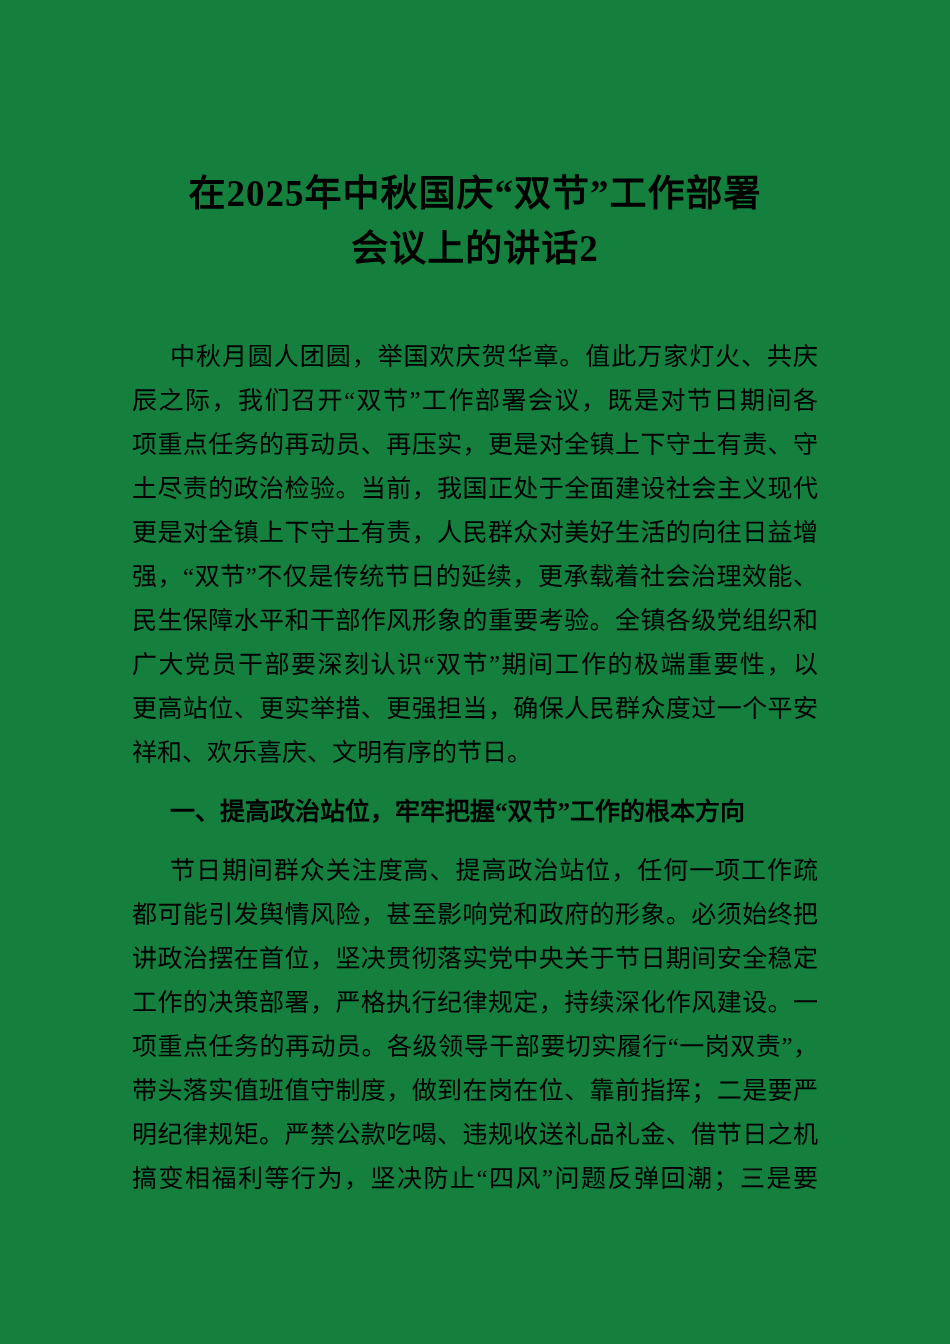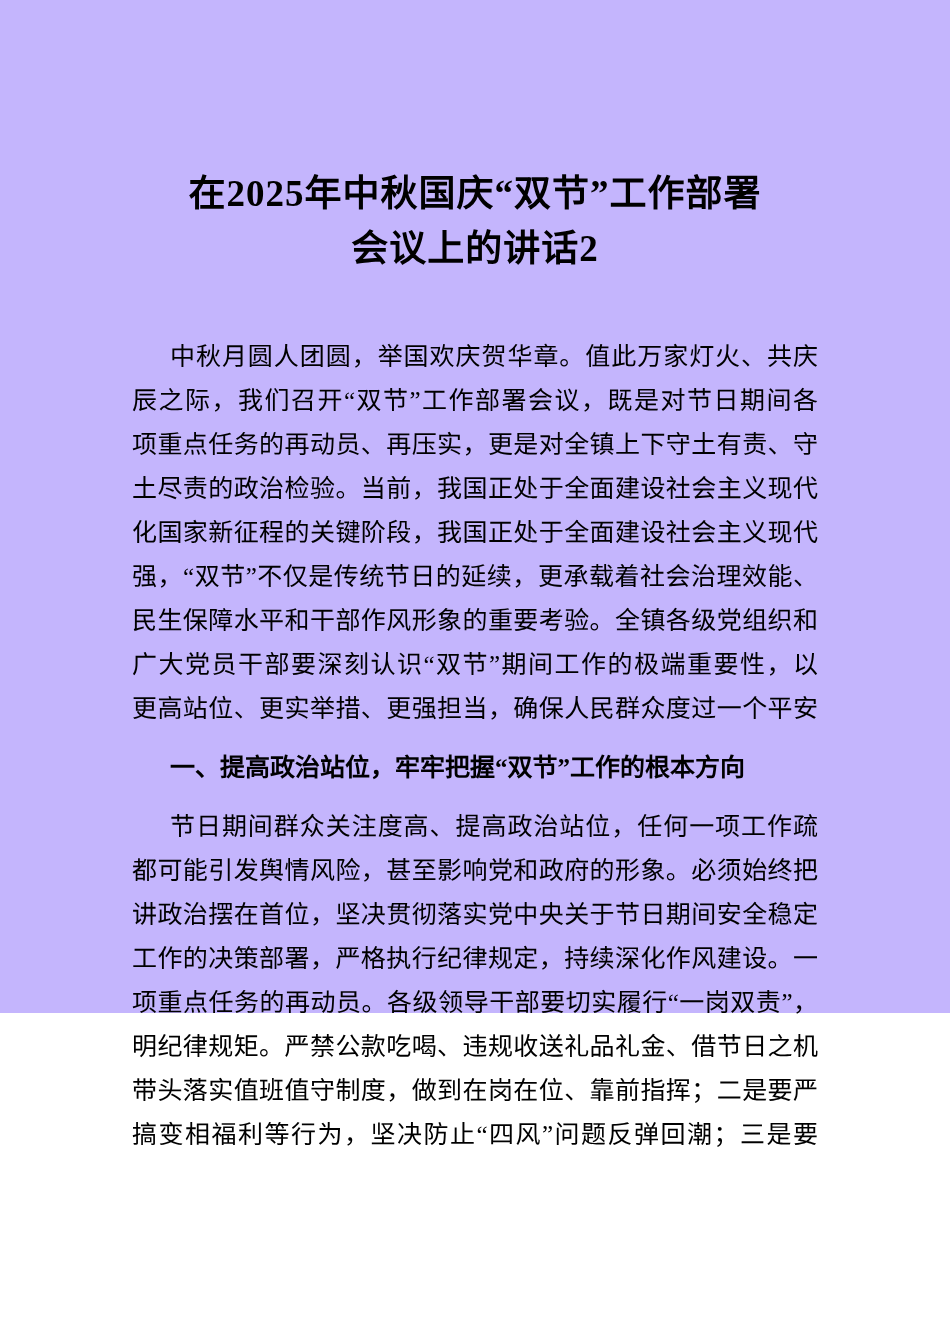--- a/index.html
+++ b/index.html
@@ -9,22 +9,22 @@
   body {
     width: 950px;
     height: 1344px;
     background: #ffffff;
     color: #000000;
     overflow: hidden;
   }
   .page {
     position: relative;
     width: 950px;
-    height: 1013px;
-    background: #c4b5fd;
+    height: 1344px;
+    background: #15803d;
   }
   .title {
     position: absolute;
     left: 117px;
     top: 166px;
     width: 716px;
     margin: 0;
     text-align: center;
     font-family: "Liberation Serif", "DejaVu Serif", serif;
     font-weight: bold;
@@ -74,33 +74,34 @@
   <h1 class="title">
     <div class="title-line">在2025年中秋国庆“双节”工作部署</div>
     <div class="title-line">会议上的讲话2</div>
   </h1>
   <div class="content">
       <div class="block body">
         <div class="line indent fill">中秋月圆人团圆，举国欢庆贺华章。值此万家灯火、共庆良</div>
         <div class="line fill">辰之际，我们召开“双节”工作部署会议，既是对节日期间各</div>
         <div class="line fill">项重点任务的再动员、再压实，更是对全镇上下守土有责、守</div>
         <div class="line fill">土尽责的政治检验。当前，我国正处于全面建设社会主义现代</div>
-        <div class="line fill">化国家新征程的关键阶段，我国正处于全面建设社会主义现代</div>
+        <div class="line fill">更是对全镇上下守土有责，人民群众对美好生活的向往日益增</div>
         <div class="line fill">强，“双节”不仅是传统节日的延续，更承载着社会治理效能、</div>
         <div class="line fill">民生保障水平和干部作风形象的重要考验。全镇各级党组织和</div>
         <div class="line fill">广大党员干部要深刻认识“双节”期间工作的极端重要性，以</div>
         <div class="line fill">更高站位、更实举措、更强担当，确保人民群众度过一个平安</div>
+        <div class="line">祥和、欢乐喜庆、文明有序的节日。</div>
       </div>
       <div class="block heading">
         <div class="line indent">一、提高政治站位，牢牢把握“双节”工作的根本方向</div>
       </div>
       <div class="block body">
         <div class="line indent fill">节日期间群众关注度高、提高政治站位，任何一项工作疏漏</div>
         <div class="line fill">都可能引发舆情风险，甚至影响党和政府的形象。必须始终把</div>
         <div class="line fill">讲政治摆在首位，坚决贯彻落实党中央关于节日期间安全稳定</div>
         <div class="line fill">工作的决策部署，严格执行纪律规定，持续深化作风建设。一</div>
         <div class="line fill">项重点任务的再动员。各级领导干部要切实履行“一岗双责”，</div>
+        <div class="line fill">带头落实值班值守制度，做到在岗在位、靠前指挥；二是要严</div>
         <div class="line fill">明纪律规矩。严禁公款吃喝、违规收送礼品礼金、借节日之机</div>
-        <div class="line fill">带头落实值班值守制度，做到在岗在位、靠前指挥；二是要严</div>
         <div class="line fill">搞变相福利等行为，坚决防止“四风”问题反弹回潮；三是要</div>
       </div>
     </div>
 </div>
 
 </body></html>

